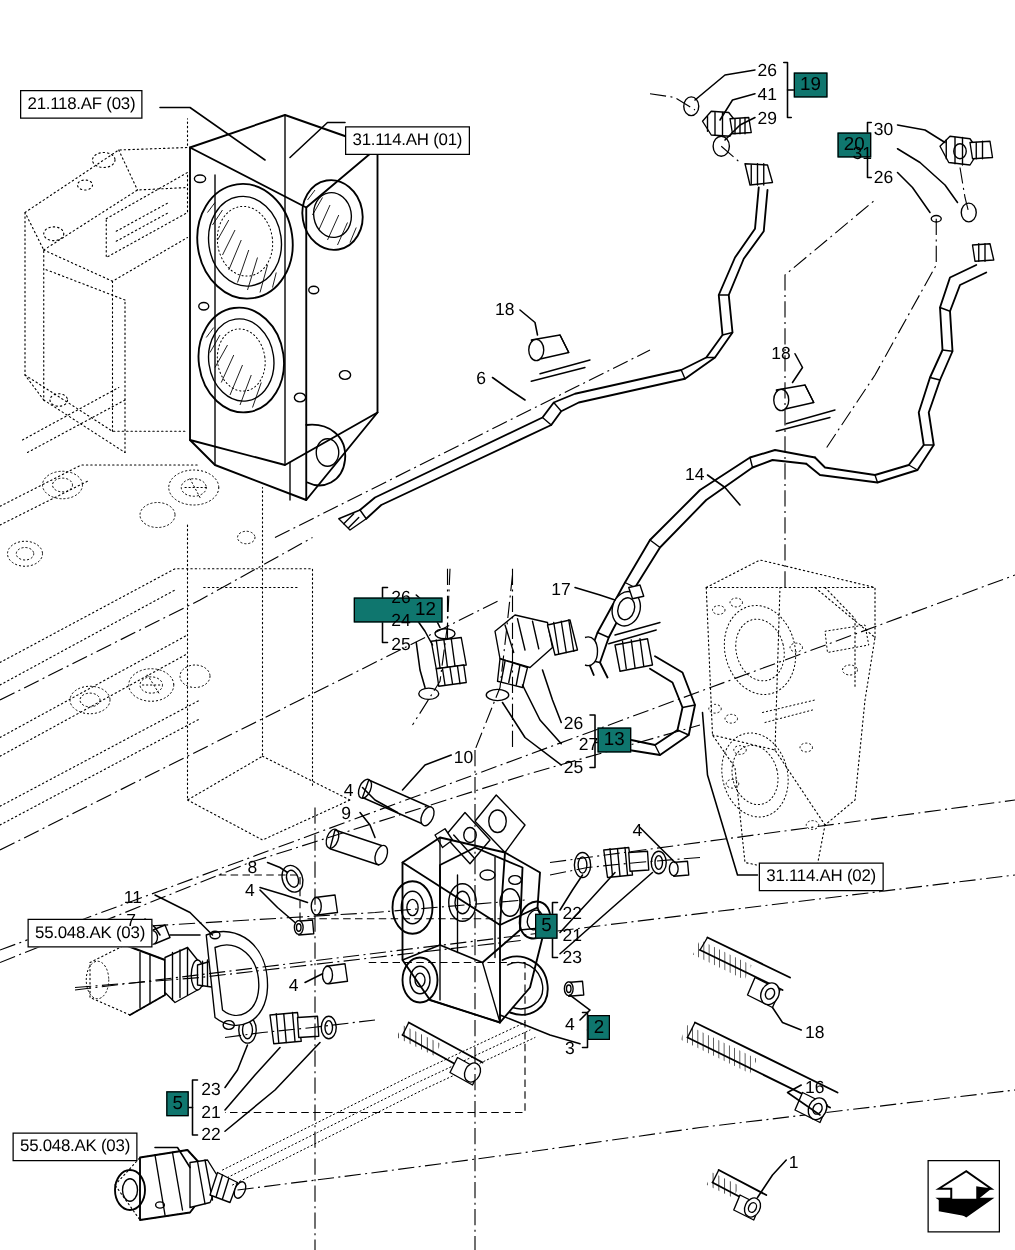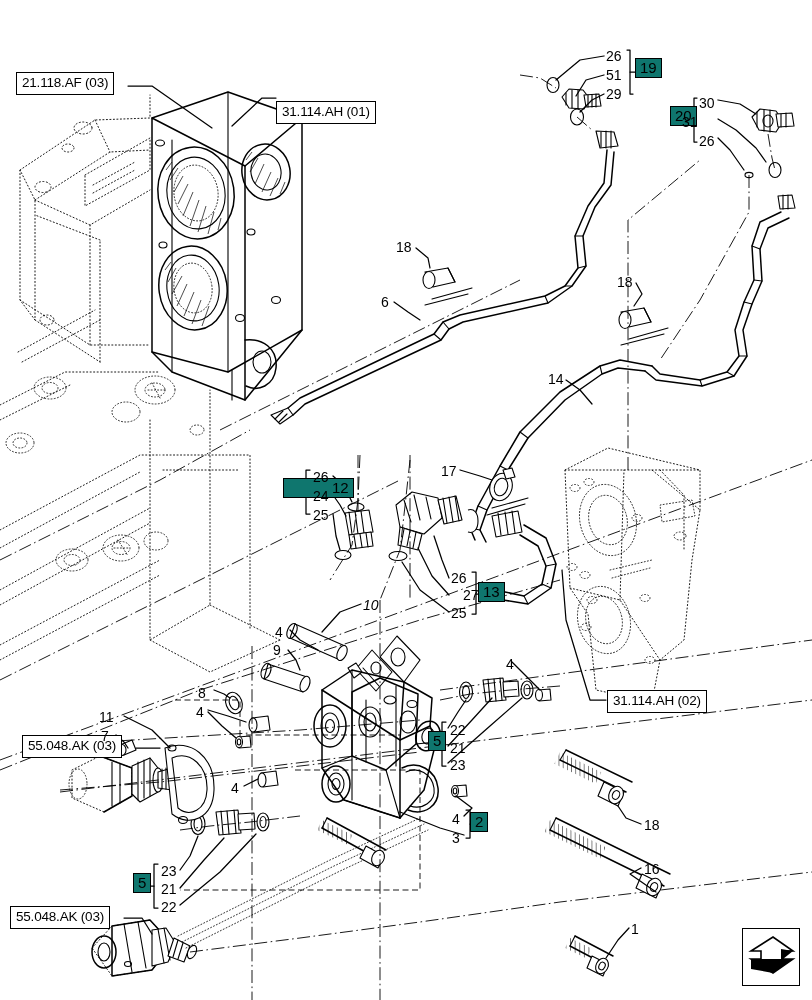--- a/index.html
+++ b/index.html
@@ -581,37 +581,37 @@
 
   <div class="grpbox" style="left:635px;top:58px;">19</div>
   <div class="grpbox" style="left:670px;top:106px;">20</div>
   <div class="grpbox" style="left:283px;top:478px;padding-left:48px;">12</div>
   <div class="grpbox" style="left:478px;top:582px;text-align:right;">13</div>
   <div class="grpbox" style="left:428px;top:731px;">5</div>
   <div class="grpbox" style="left:470px;top:812px;">2</div>
   <div class="grpbox" style="left:133px;top:873px;">5</div>
 
   <div class="num" style="left:606px;top:49px;">26</div>
-  <div class="num" style="left:606px;top:68px;">51</div>
+  <div class="num" style="left:606px;top:68px;">41</div>
   <div class="num" style="left:606px;top:87px;">29</div>
   <div class="num" style="left:699px;top:96px;">30</div>
   <div class="num" style="left:682px;top:115px;">31</div>
   <div class="num" style="left:699px;top:134px;">26</div>
   <div class="num" style="left:396px;top:240px;">18</div>
   <div class="num" style="left:617px;top:275px;">18</div>
   <div class="num" style="left:381px;top:295px;">6</div>
   <div class="num" style="left:548px;top:372px;">14</div>
   <div class="num" style="left:441px;top:464px;">17</div>
   <div class="num" style="left:313px;top:470px;">26</div>
   <div class="num" style="left:313px;top:489px;">24</div>
   <div class="num" style="left:313px;top:508px;">25</div>
   <div class="num" style="left:451px;top:571px;">26</div>
   <div class="num" style="left:426px;top:588px;margin-left:37px;">27</div>
   <div class="num" style="left:451px;top:606px;">25</div>
-  <div class="num" style="left:363px;top:598px;font-style:italic;">10</div>
+  <div class="num" style="left:363px;top:598px;">10</div>
   <div class="num" style="left:275px;top:625px;">4</div>
   <div class="num" style="left:273px;top:643px;">9</div>
   <div class="num" style="left:198px;top:686px;">8</div>
   <div class="num" style="left:196px;top:705px;">4</div>
   <div class="num" style="left:506px;top:657px;">4</div>
   <div class="num" style="left:231px;top:781px;">4</div>
   <div class="num" style="left:99px;top:710px;">11</div>
   <div class="num" style="left:101px;top:729px;">7</div>
   <div class="num" style="left:450px;top:723px;">22</div>
   <div class="num" style="left:450px;top:741px;">21</div>

